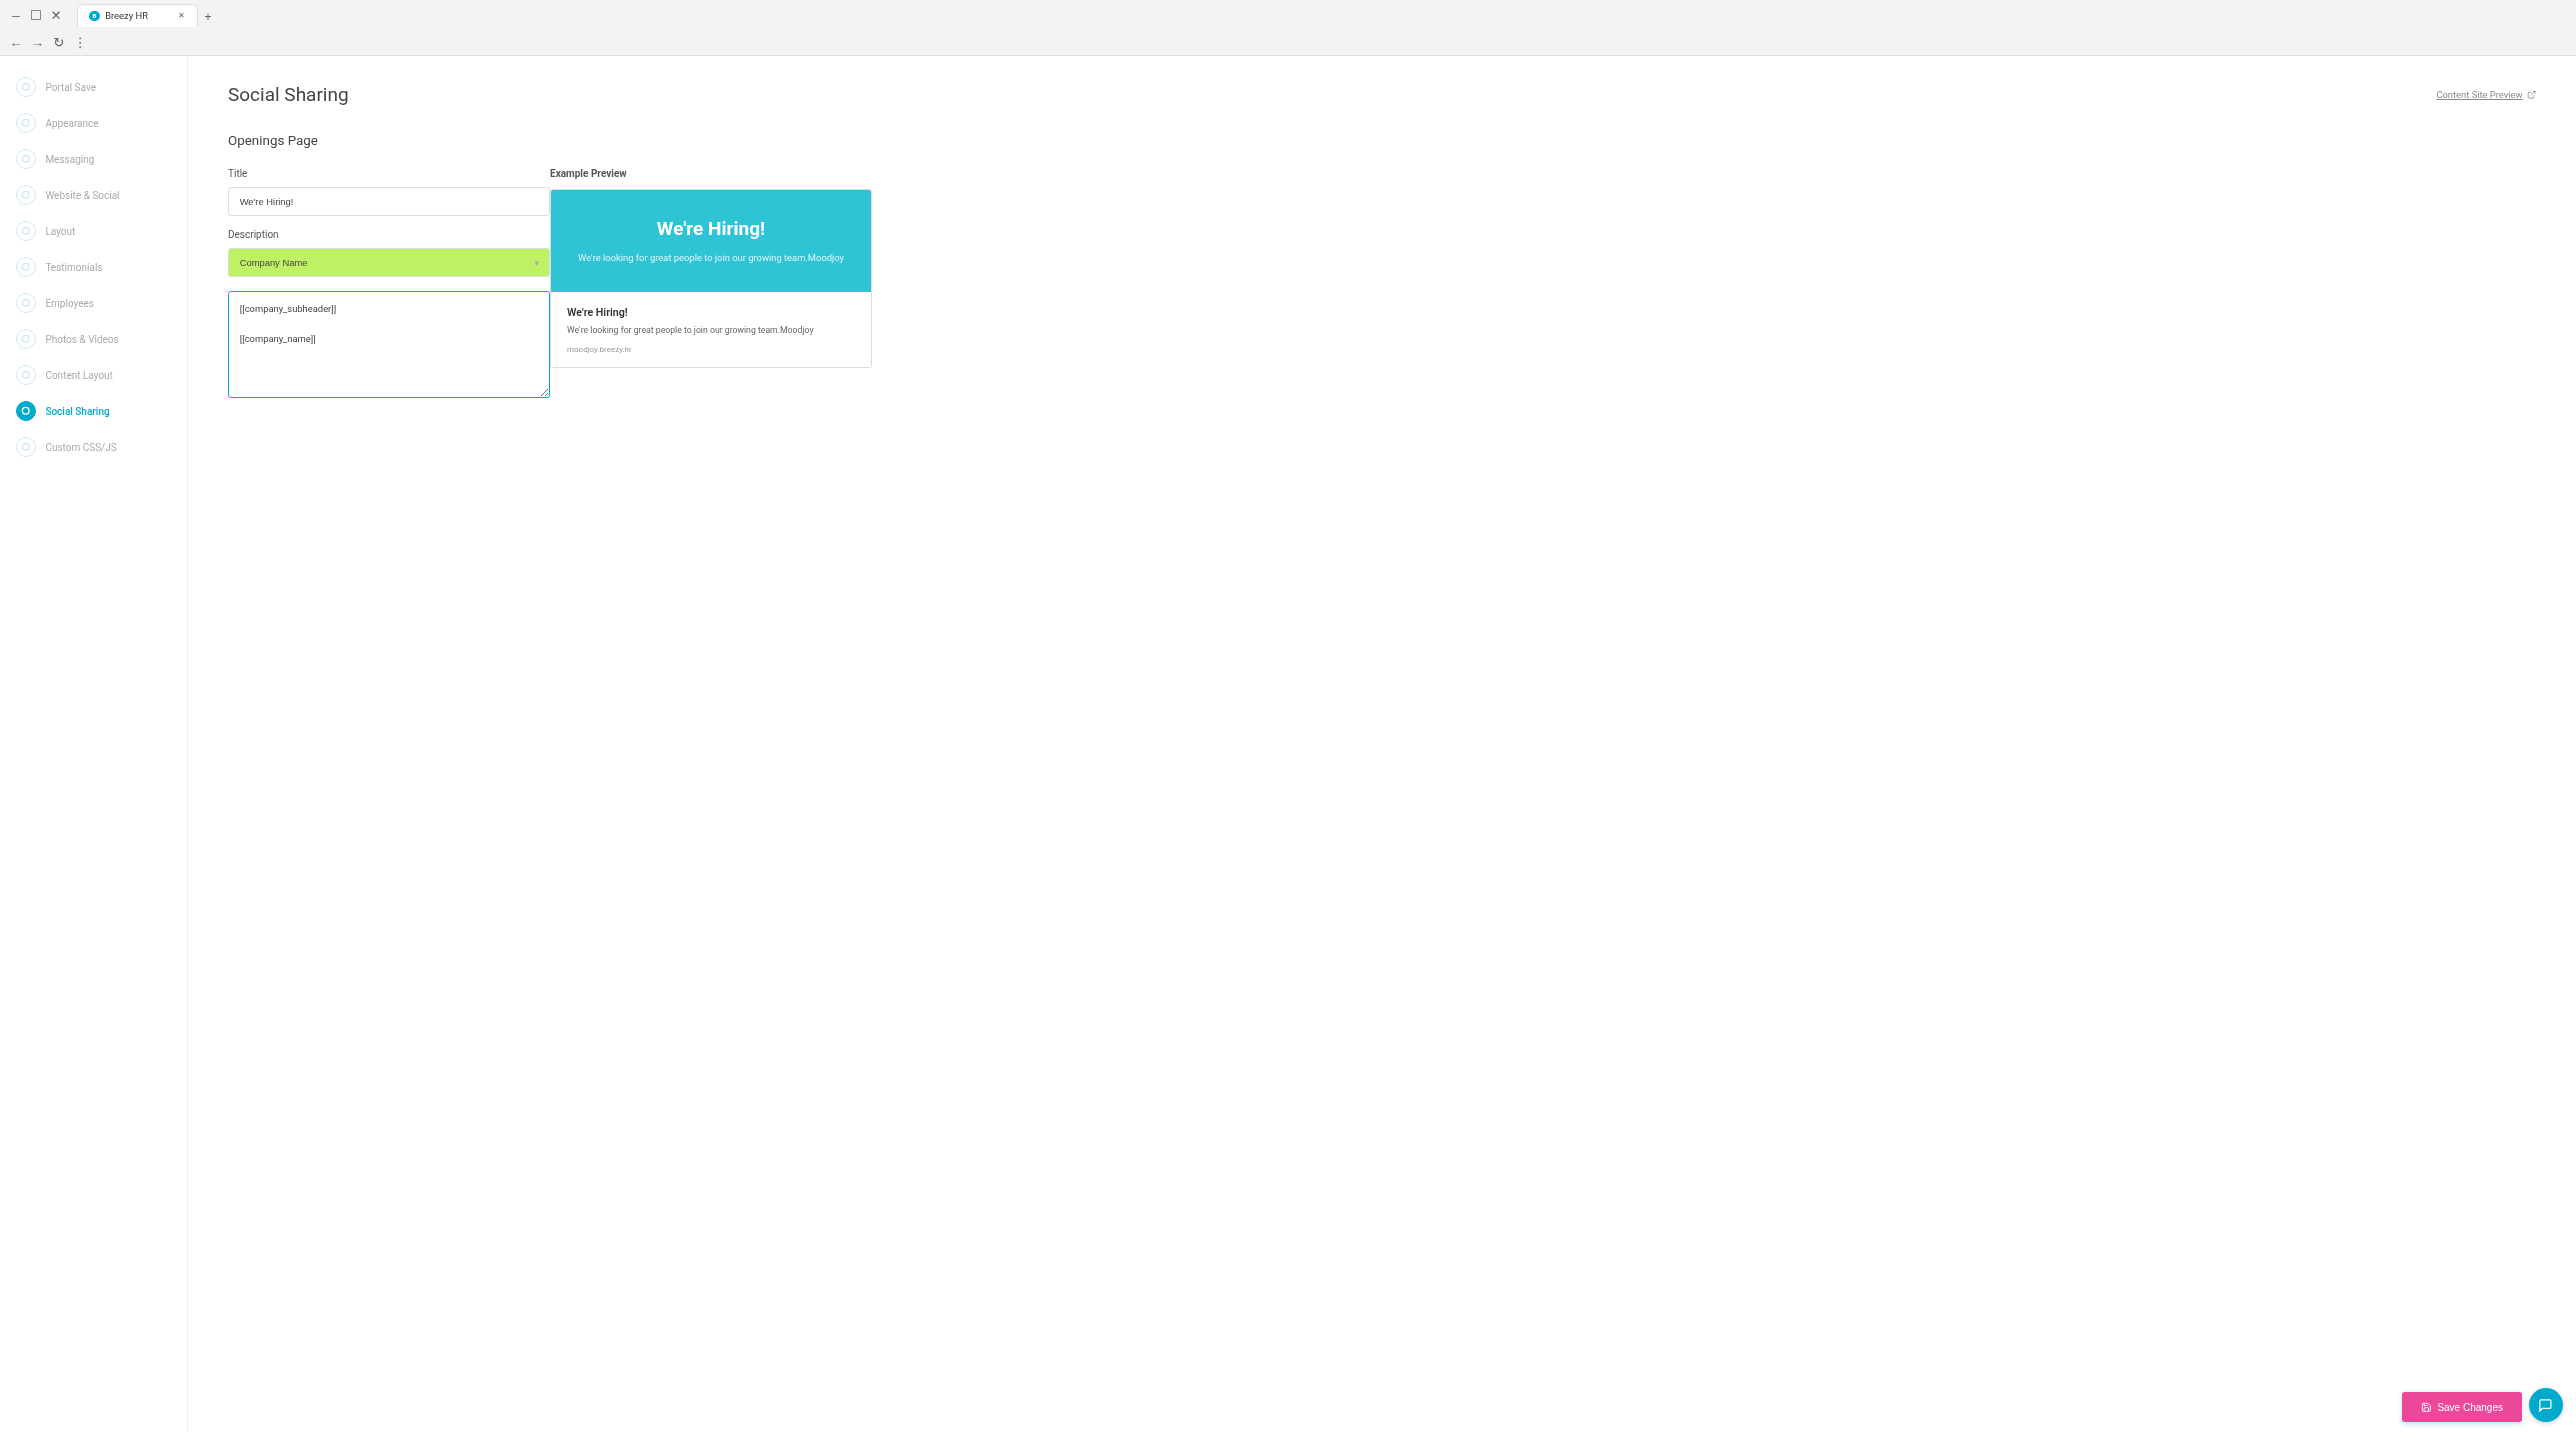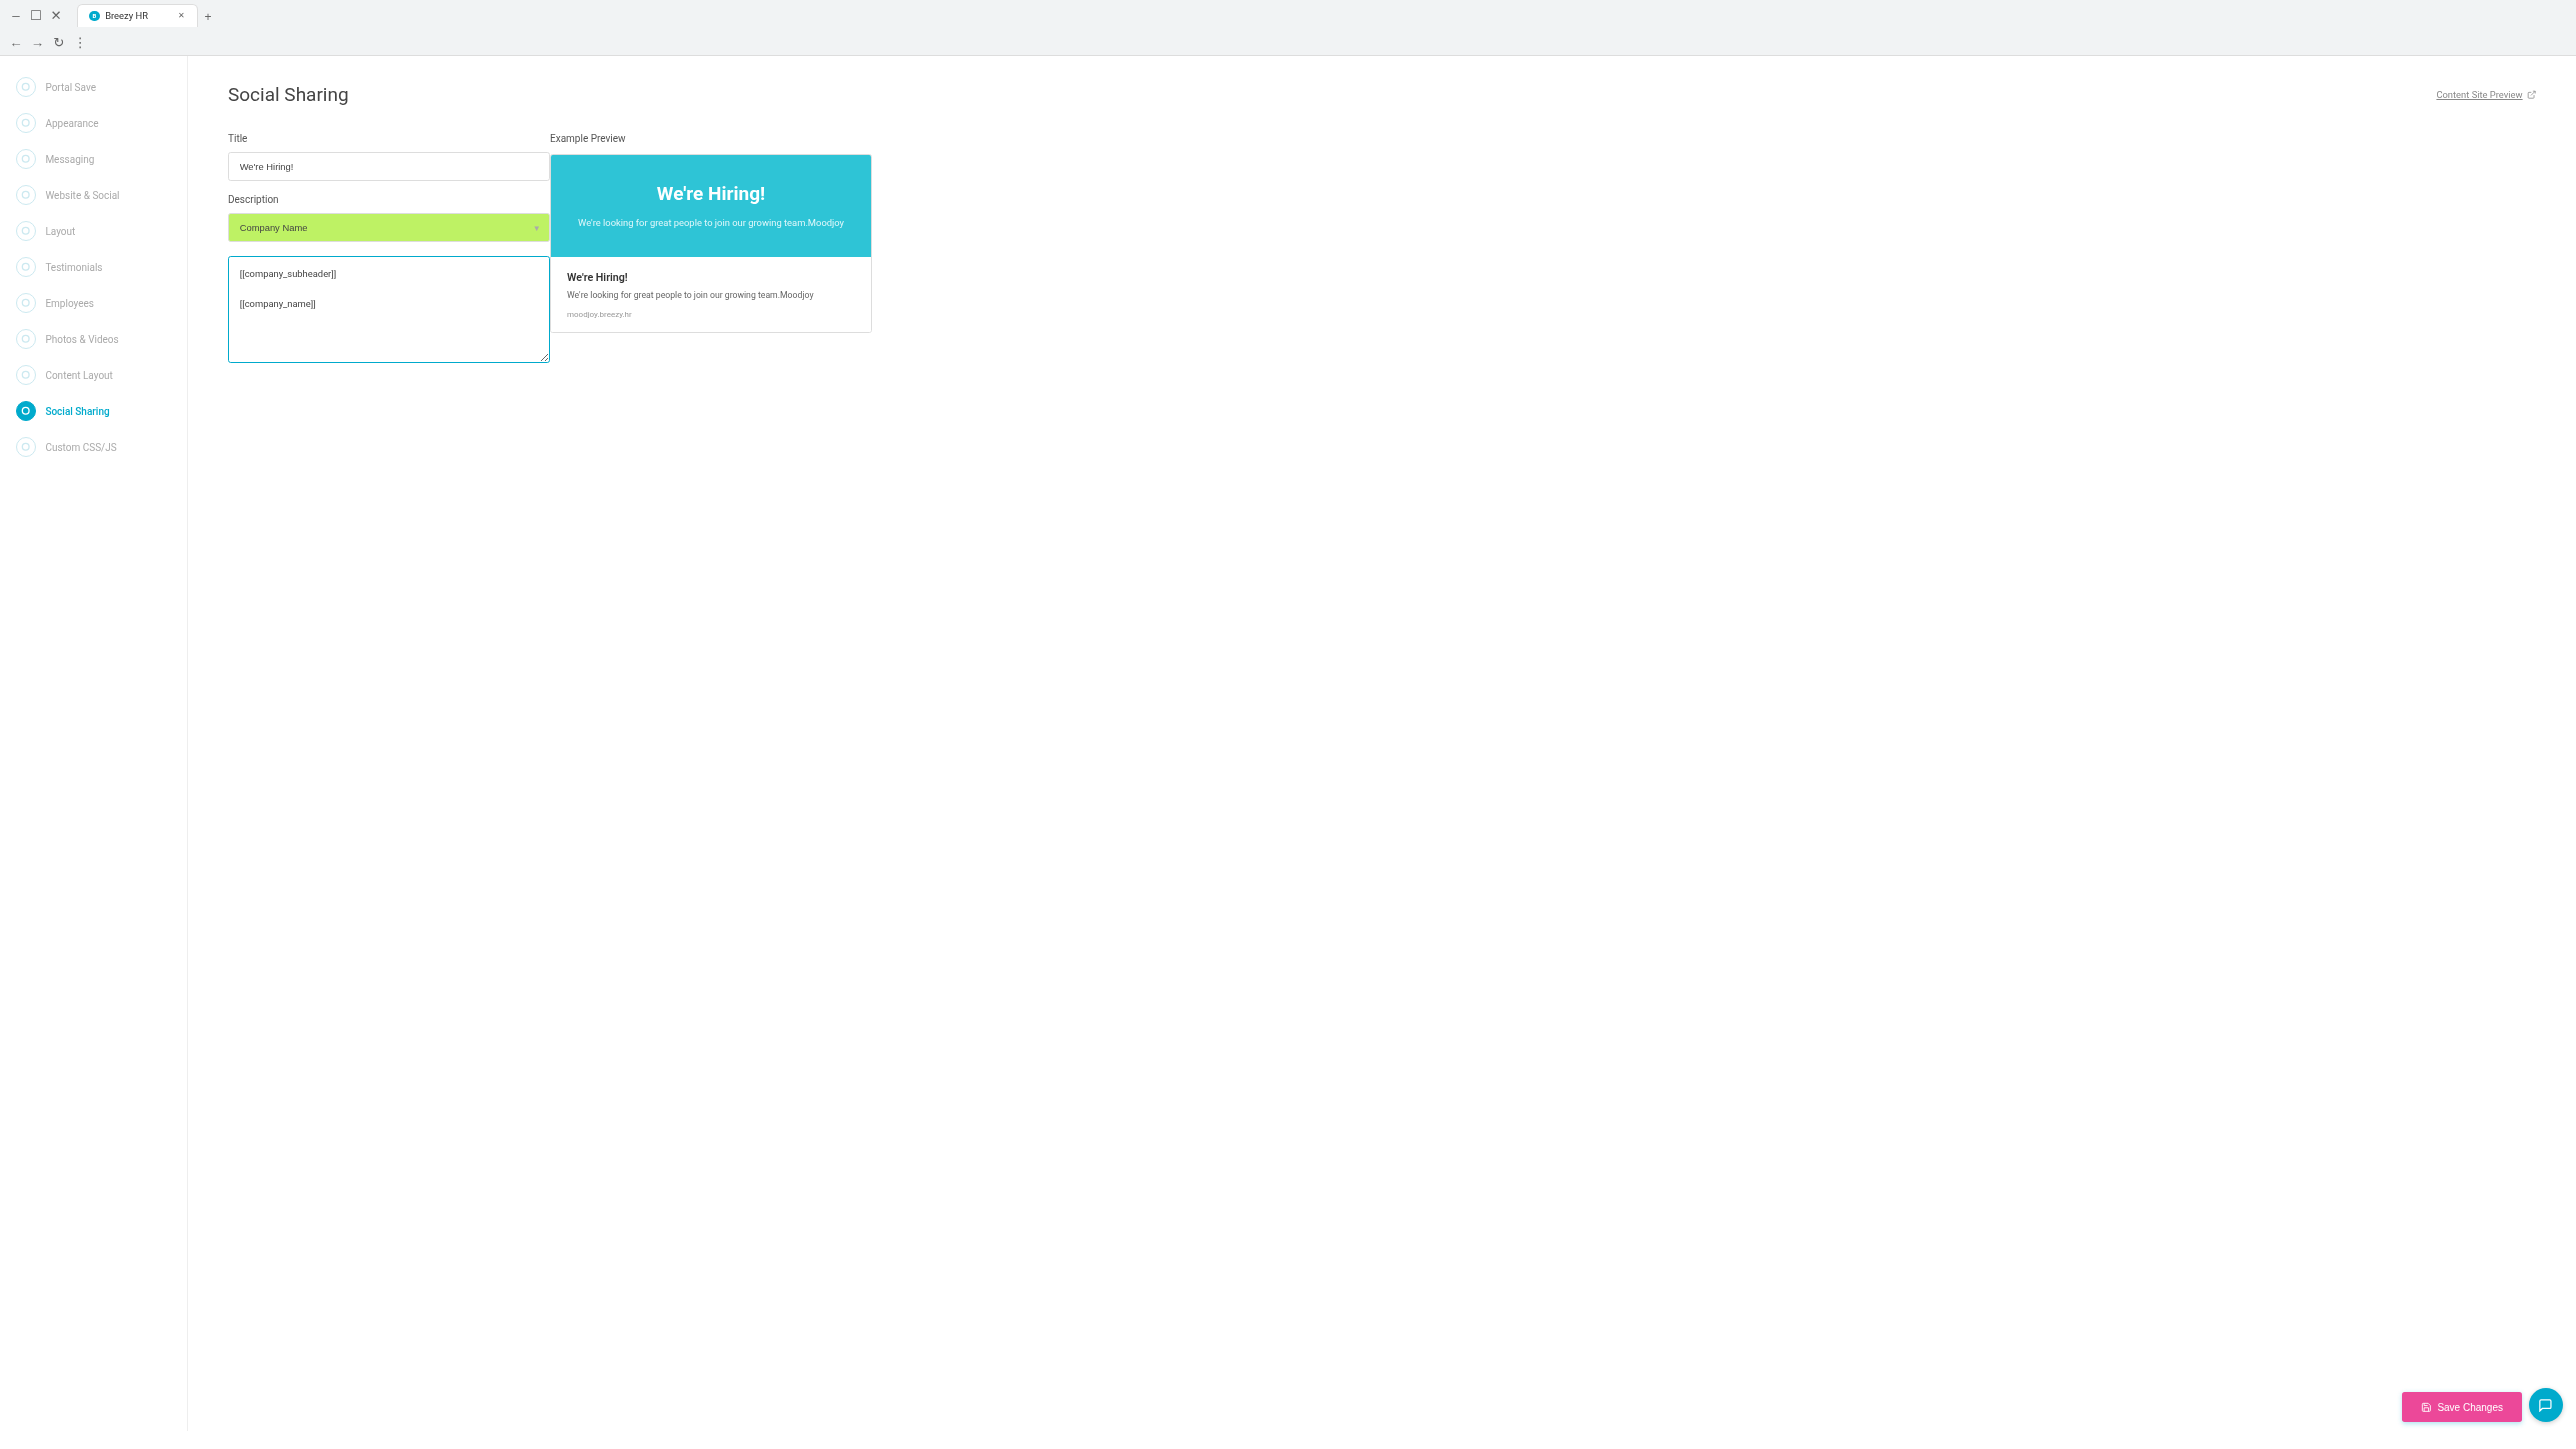--- a/index.html
+++ b/index.html
@@ -302,21 +302,21 @@
       resize: vertical;
       font-family: inherit;
       line-height: 1.6;
     }
 
     
     .preview-label {
       font-size: 10px;
       color: #555;
       margin-bottom: 10.7px;
-      font-weight: 400;
+      font-weight: 700;
     }
     .preview-card {
       border: 0.7px solid #ddd;
       border-radius: 2.7px;
       overflow: hidden;
       max-width: 322px;
     }
     .preview-image {
       background: #2ec4d6;
       padding: 27px 20px;
@@ -519,20 +519,21 @@
       <a class="careers-preview-link">
         <span>Content Site Preview</span>
         <svg width="9.4" height="9.4" viewBox="0 0 24 24" fill="none" stroke="#888" stroke-width="2">
           <path d="M18 13v6a2 2 0 0 1-2 2H5a2 2 0 0 1-2-2V8a2 2 0 0 1 2-2h6"></path>
           <polyline points="15 3 21 3 21 9"></polyline>
           <line x1="10" y1="14" x2="21" y2="3"></line>
         </svg>
       </a>
     </div>
 
+    <h2 class="section-title">Openings Page</h2>
 
     <div class="form-section">
 
       <div class="form-left">
         <div class="field-label">Title</div>
         <input class="text-input" type="text" value="We're Hiring!" style="">
 
         <div class="field-label">Description</div>
         <div class="select-wrapper">
           <select class="select-field">

